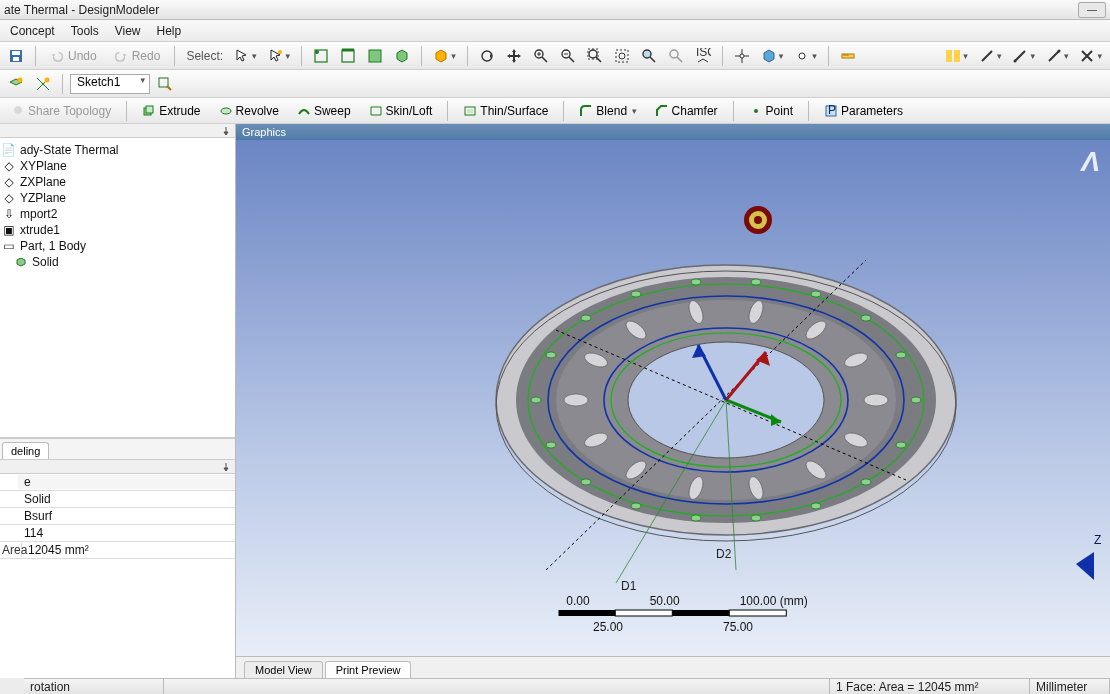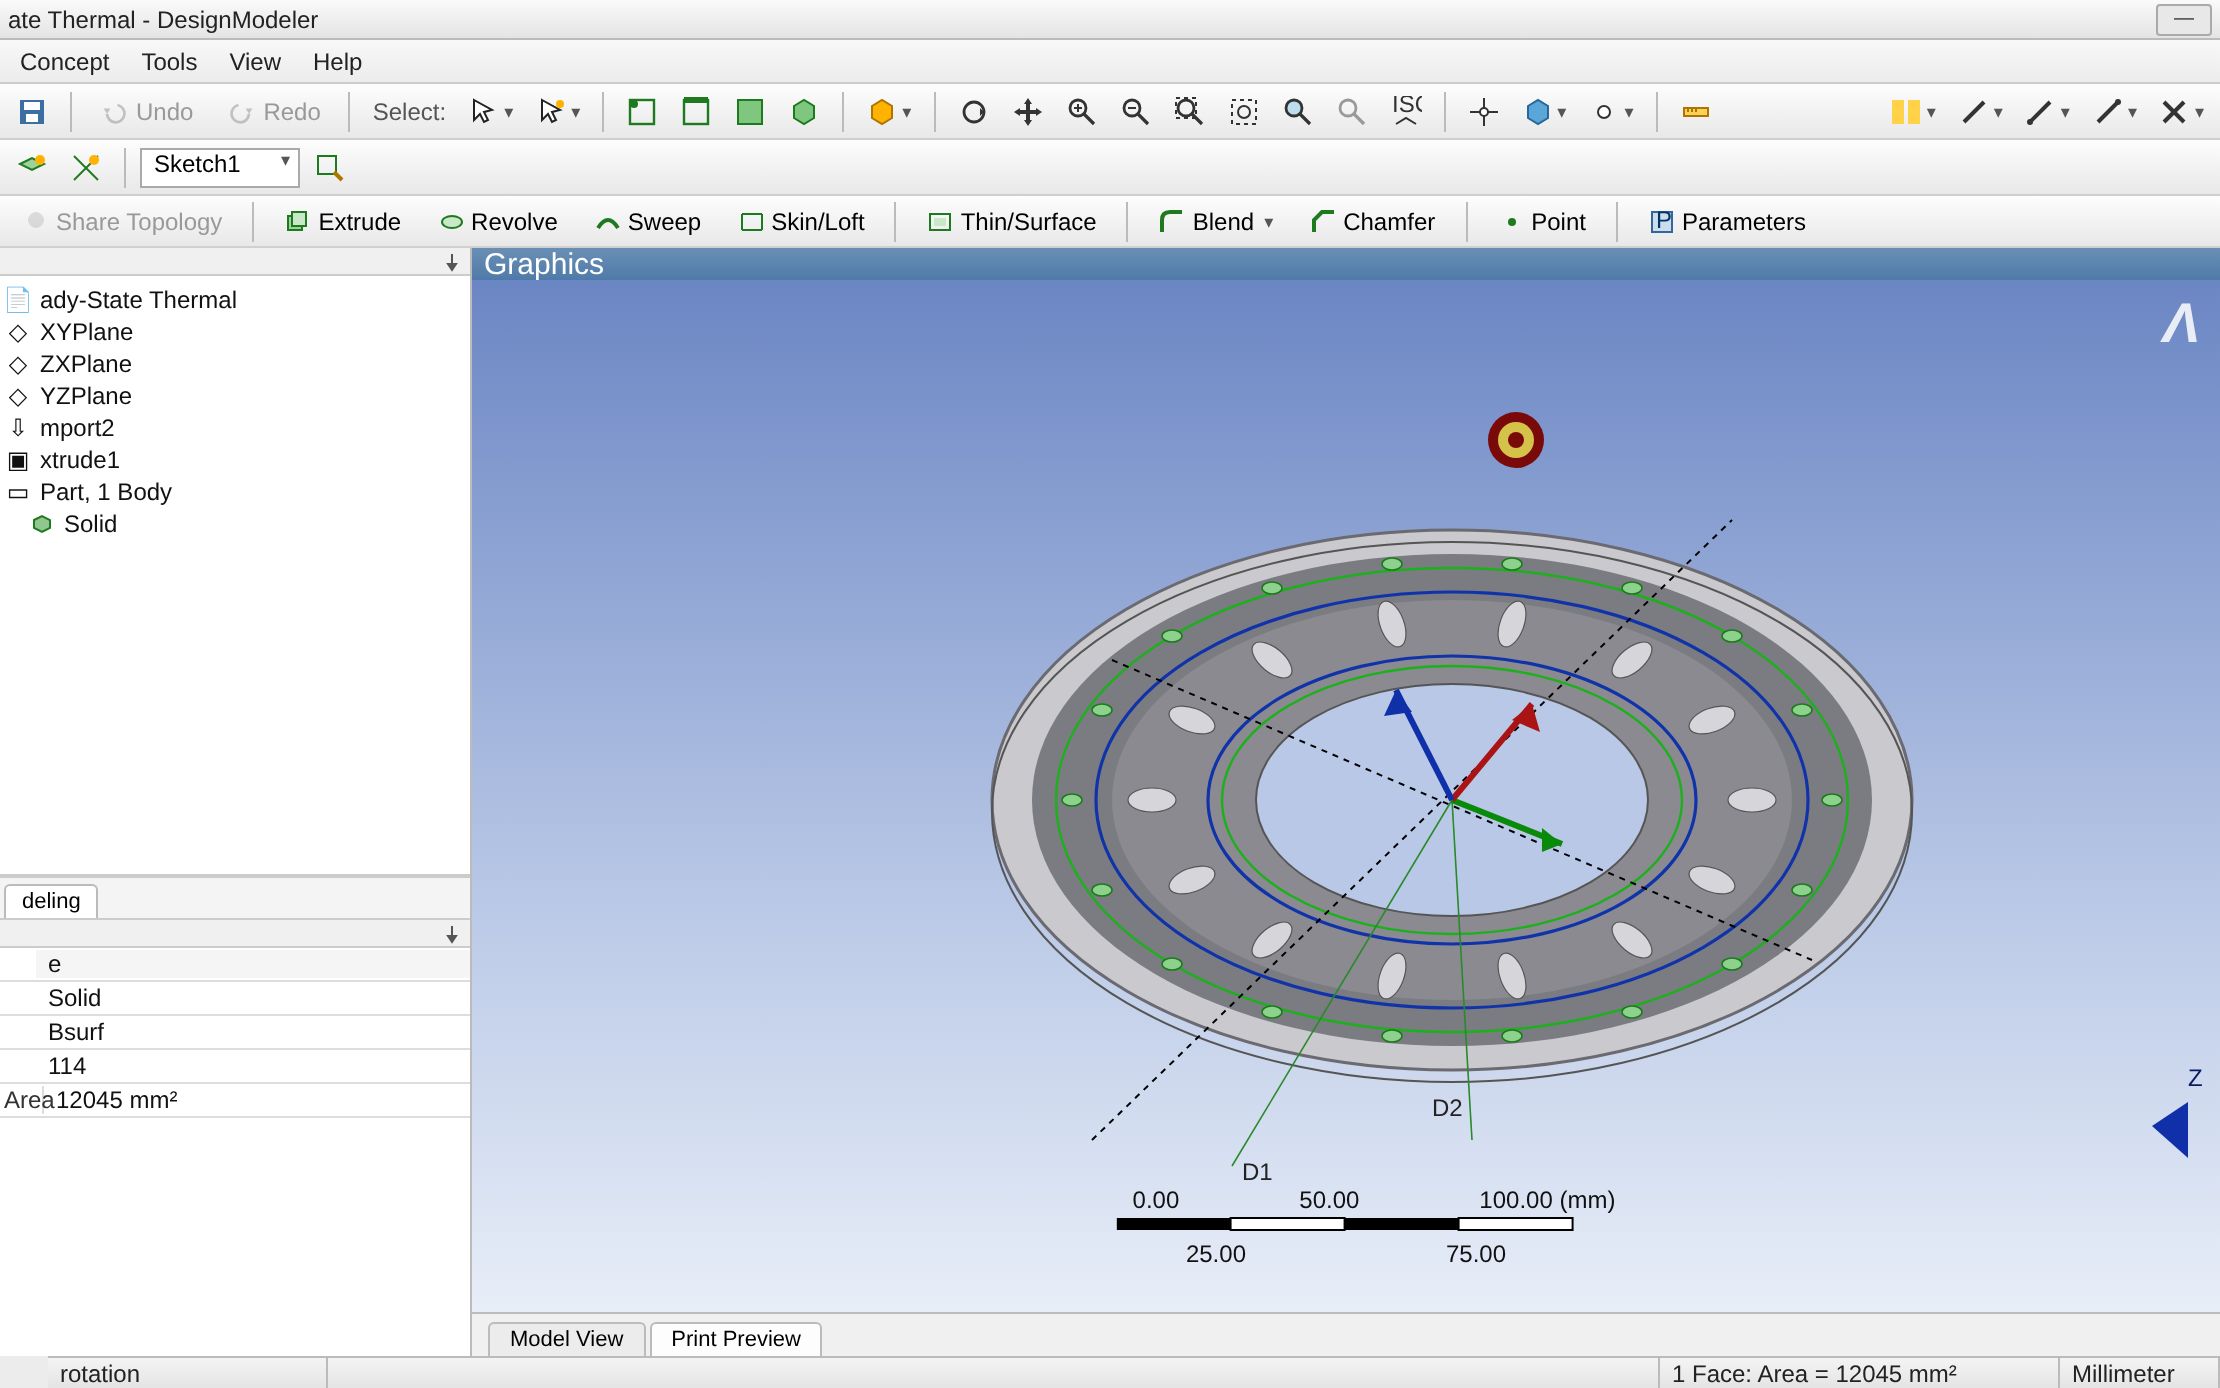--- a/index.html
+++ b/index.html
@@ -51,21 +51,21 @@
   .prophdr { height:14px; background:#f0f0f0; display:flex; justify-content:flex-end; align-items:center; padding:0 4px; border-bottom:1px solid #ccc;}
   .proptable { flex:1; background:#fff; }
   .proptable .row { display:flex; border-bottom:1px solid #ddd; height:17px; align-items:center;}
   .proptable .k { width:18px; padding-left:2px; color:#333; border-right:1px solid #ddd;}
   .proptable .v { flex:1; padding-left:6px; color:#111;}
   .proptable .hdrrow .v { background:#f5f5f5; }
   .proptable .arearow .k { width:22px; }
 
   
   .gfxwrap { flex:1; display:flex; flex-direction:column; }
-  .gfxtitle { height:16px; background:linear-gradient(#6a8fb5,#4f7aa8); color:#fff; font-size:15px; padding:1px 6px; display:flex; align-items:center;}
+  .gfxtitle { height:16px; background:linear-gradient(#6a8fb5,#4f7aa8); color:#fff; font-size:11px; padding:1px 6px; display:flex; align-items:center;}
   .gfx { flex:1; position:relative; background:linear-gradient(#6b86c4 0%, #b9c8e6 60%, #e8eef8 100%); overflow:hidden;}
   .gfx svg.model { position:absolute; left:0; top:0; }
 
   .scalebar { position:absolute; bottom:22px; left:50%; transform:translateX(-50%); text-align:center; color:#111; font-size:11px;}
   .triad { position:absolute; right:6px; bottom:70px; font-size:11px; color:#0a1a60;}
   .logo { position:absolute; right:10px; top:6px; color:#fff; font-size:28px; font-weight:bold; font-style:italic; opacity:0.85;}
 
   .gfxtabs { height:22px; background:#f0f0f0; display:flex; align-items:flex-end; padding-left:8px; border-top:1px solid #bbb;text-align:center;}
   .gfxtabs .tab { padding:2px 10px; background:#fdfdfd; border:1px solid #bbb; border-bottom:none; margin-right:2px; font-size:11px; border-radius:3px 3px 0 0;}
   .gfxtabs .tab.inactive { background:#ececec; }

